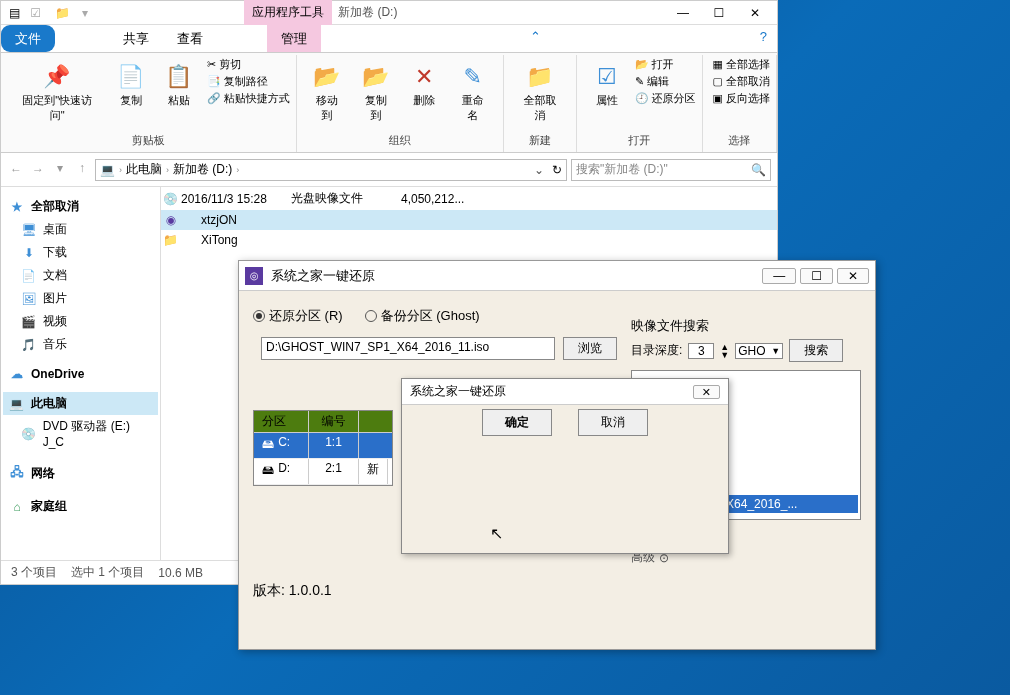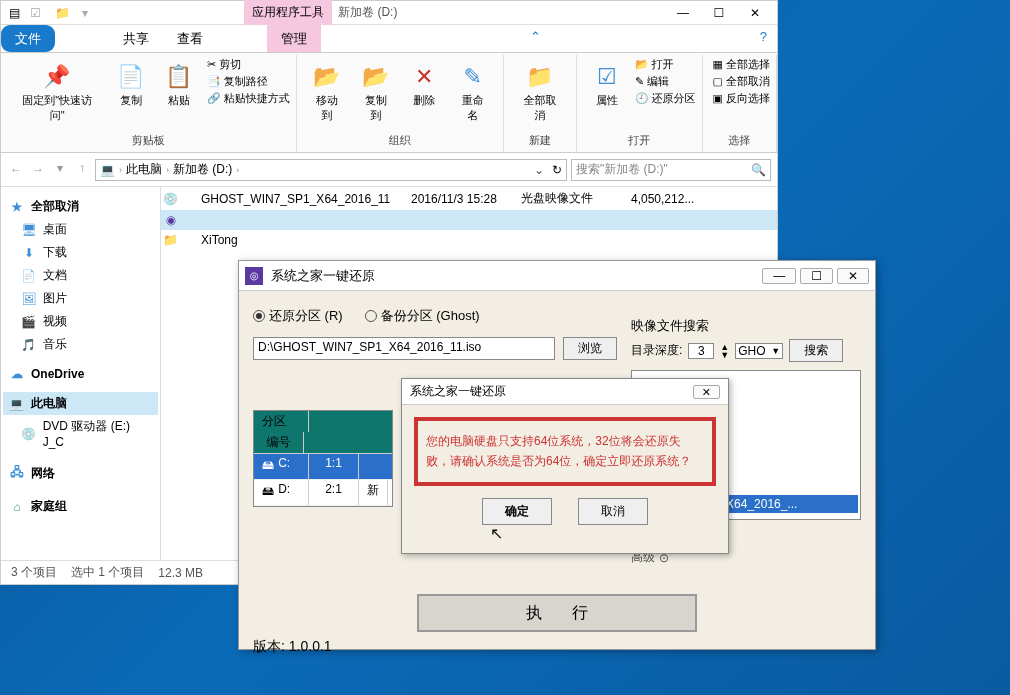--- a/index.html
+++ b/index.html
@@ -73,34 +73,34 @@
 .restore-title .right { margin-left:auto; display:flex; gap:4px; }
 .restore-title .winbtn { border:1px solid #aaa; border-radius:2px; padding: 0 10px; font-size:12px; background:#fafafa; }
 .restore-body { padding: 10px 14px; display:flex; gap:14px; font-size:13px; }
 .left-panel { flex:1; }
 .right-panel { width: 230px; }
 .radio-row { display:flex; gap:22px; font-size:13px; padding:6px 0; }
 .radio { display:flex; align-items:center; gap:4px; }
 .radio .dot { width:12px; height:12px; border:1px solid #555; border-radius:50%; display:flex; align-items:center; justify-content:center; }
 .radio .dot.on::after { content:''; width:6px; height:6px; background:#333; border-radius:50%; }
 .field-label { font-size:13px; margin-top:16px; }
-.path-row { display:flex; gap:8px; margin-top:6px; }
+.path-row { display:flex; gap:8px; margin-top:6px;margin-left:8px; }
 .path-input { flex:1; border:1px solid #888; padding:2px 4px; font-size:12px; background:#fff; }
 .btn { border:1px solid #888; background:#efefef; padding:2px 14px; font-size:12px; }
 
 .depth-row { display:flex; align-items:center; gap:6px; margin:4px 0 8px 0; font-size:12px; }
 .depth-row .spin { width:26px; border:1px solid #888; text-align:center; background:#fff; }
 .depth-row .sel { width:48px; border:1px solid #888; background:#fff; padding:0 2px; display:flex; justify-content:space-between; align-items:center; }
 
 .part-table { border:1px solid #888; background:#fff; margin-top:50px; width: 140px; }
 .part-table .hd, .part-table .r { display:flex; font-size:12px; }
 .part-table .c { padding:2px 8px; border-right:1px solid #ccc; }
 .part-table .c1 { width:55px; display:flex; gap:4px; }
 .part-table .c2 { width:50px; text-align:center; }
-.part-table .hd { background:#0f766e; border-bottom:1px solid #ccc;flex-direction:column; }
+.part-table .hd { background:#4d7c0f; border-bottom:1px solid #ccc; }
 .part-table .r.sel { background:#2a6fc9; color:#fff; }
 .part-table .r { border-bottom:1px solid #eee; }
 
 .img-list { border:1px solid #888; background:#fff; height:150px; font-size:12px; padding:2px; }
 .img-list .litem { padding:2px 4px; }
 .img-list .litem.sel { background:#2a6fc9; color:#fff; }
 .info-row { font-size:12px; margin-top:6px; }
 .adv-row { font-size:12px; margin-top:6px; color:#555; display:flex; align-items:center; gap:4px; }
 
 .exec-btn { width:280px; height:38px; border:2px solid #999; background:#d8d5ce; font-size:16px; letter-spacing:30px; padding-left:30px; margin:18px auto 0 auto; display:block; text-align:center; }
@@ -299,39 +299,39 @@
       <div style="height:8px"></div>
       <div class="item bold">
           <span class="sico" style="color:#3a9b5c">⌂</span>
           <span>家庭组</span>
         </div>
     </div>
 
     <div class="file-pane">
       <div class="file-row">
         <span class="rico">💿</span>
-        <span class="col-name" style="width:230px">GHOST_WIN7_SP1_X64_2016_11</span>
         <span class="col-date">2016/11/3 15:28</span>
         <span class="col-type">光盘映像文件</span>
         <span class="col-size">4,050,212...</span>
       </div>
       <div class="file-row sel">
         <span class="rico" style="color:#5a3aa0">◉</span>
+        <span class="col-name" style="width:230px">xtzjON</span>
       </div>
       <div class="file-row">
         <span class="rico ico-folder">📁</span>
         <span class="col-name" style="width:230px">XiTong</span>
       </div>
     </div>
   </div>
 
   <div class="status-bar">
     <span>3 个项目</span>
     <span>选中 1 个项目</span>
-    <span>12.3 MB</span>
+    <span>10.6 MB</span>
   </div>
 </div>
 
 <div class="restore-window">
   <div class="restore-title">
     <span class="app-ico">◎</span>
     <span>系统之家一键还原</span>
     <span class="right">
       <span class="winbtn">—</span>
       <span class="winbtn">☐</span>
@@ -392,28 +392,26 @@
         <div style="height:122px"></div>
         <div class="litem sel">ST_WIN7_SP1_X64_2016_...</div>
       </div>
       <div class="info-row"><span>大小:</span> <span>3.86GB</span></div>
       <div class="adv-row">
           <span>高级</span> 
           <span>⊙</span>
         </div>
     </div>
   </div>
-  <button class="exec-btn">执行</button>
   <div class="version-row"><span>版本:</span> <span>1.0.0.1</span></div>
 </div>
 
 <div class="dialog">
   <div class="dialog-title">
     <span>系统之家一键还原</span>
     <span class="right"><span class="winbtn">✕</span></span>
   </div>
-  <div class="dialog-msg">您的电脑硬盘只支持64位系统，32位将会还原失败，请确认系统是否为64位，确定立即还原系统？</div>
   <div class="dialog-btns">
     <button class="btn ok">确定</button>
     <button class="btn cancel">取消</button>
   </div>
 </div>
 <span class="cursor">↖</span>
 
 </body></html>

